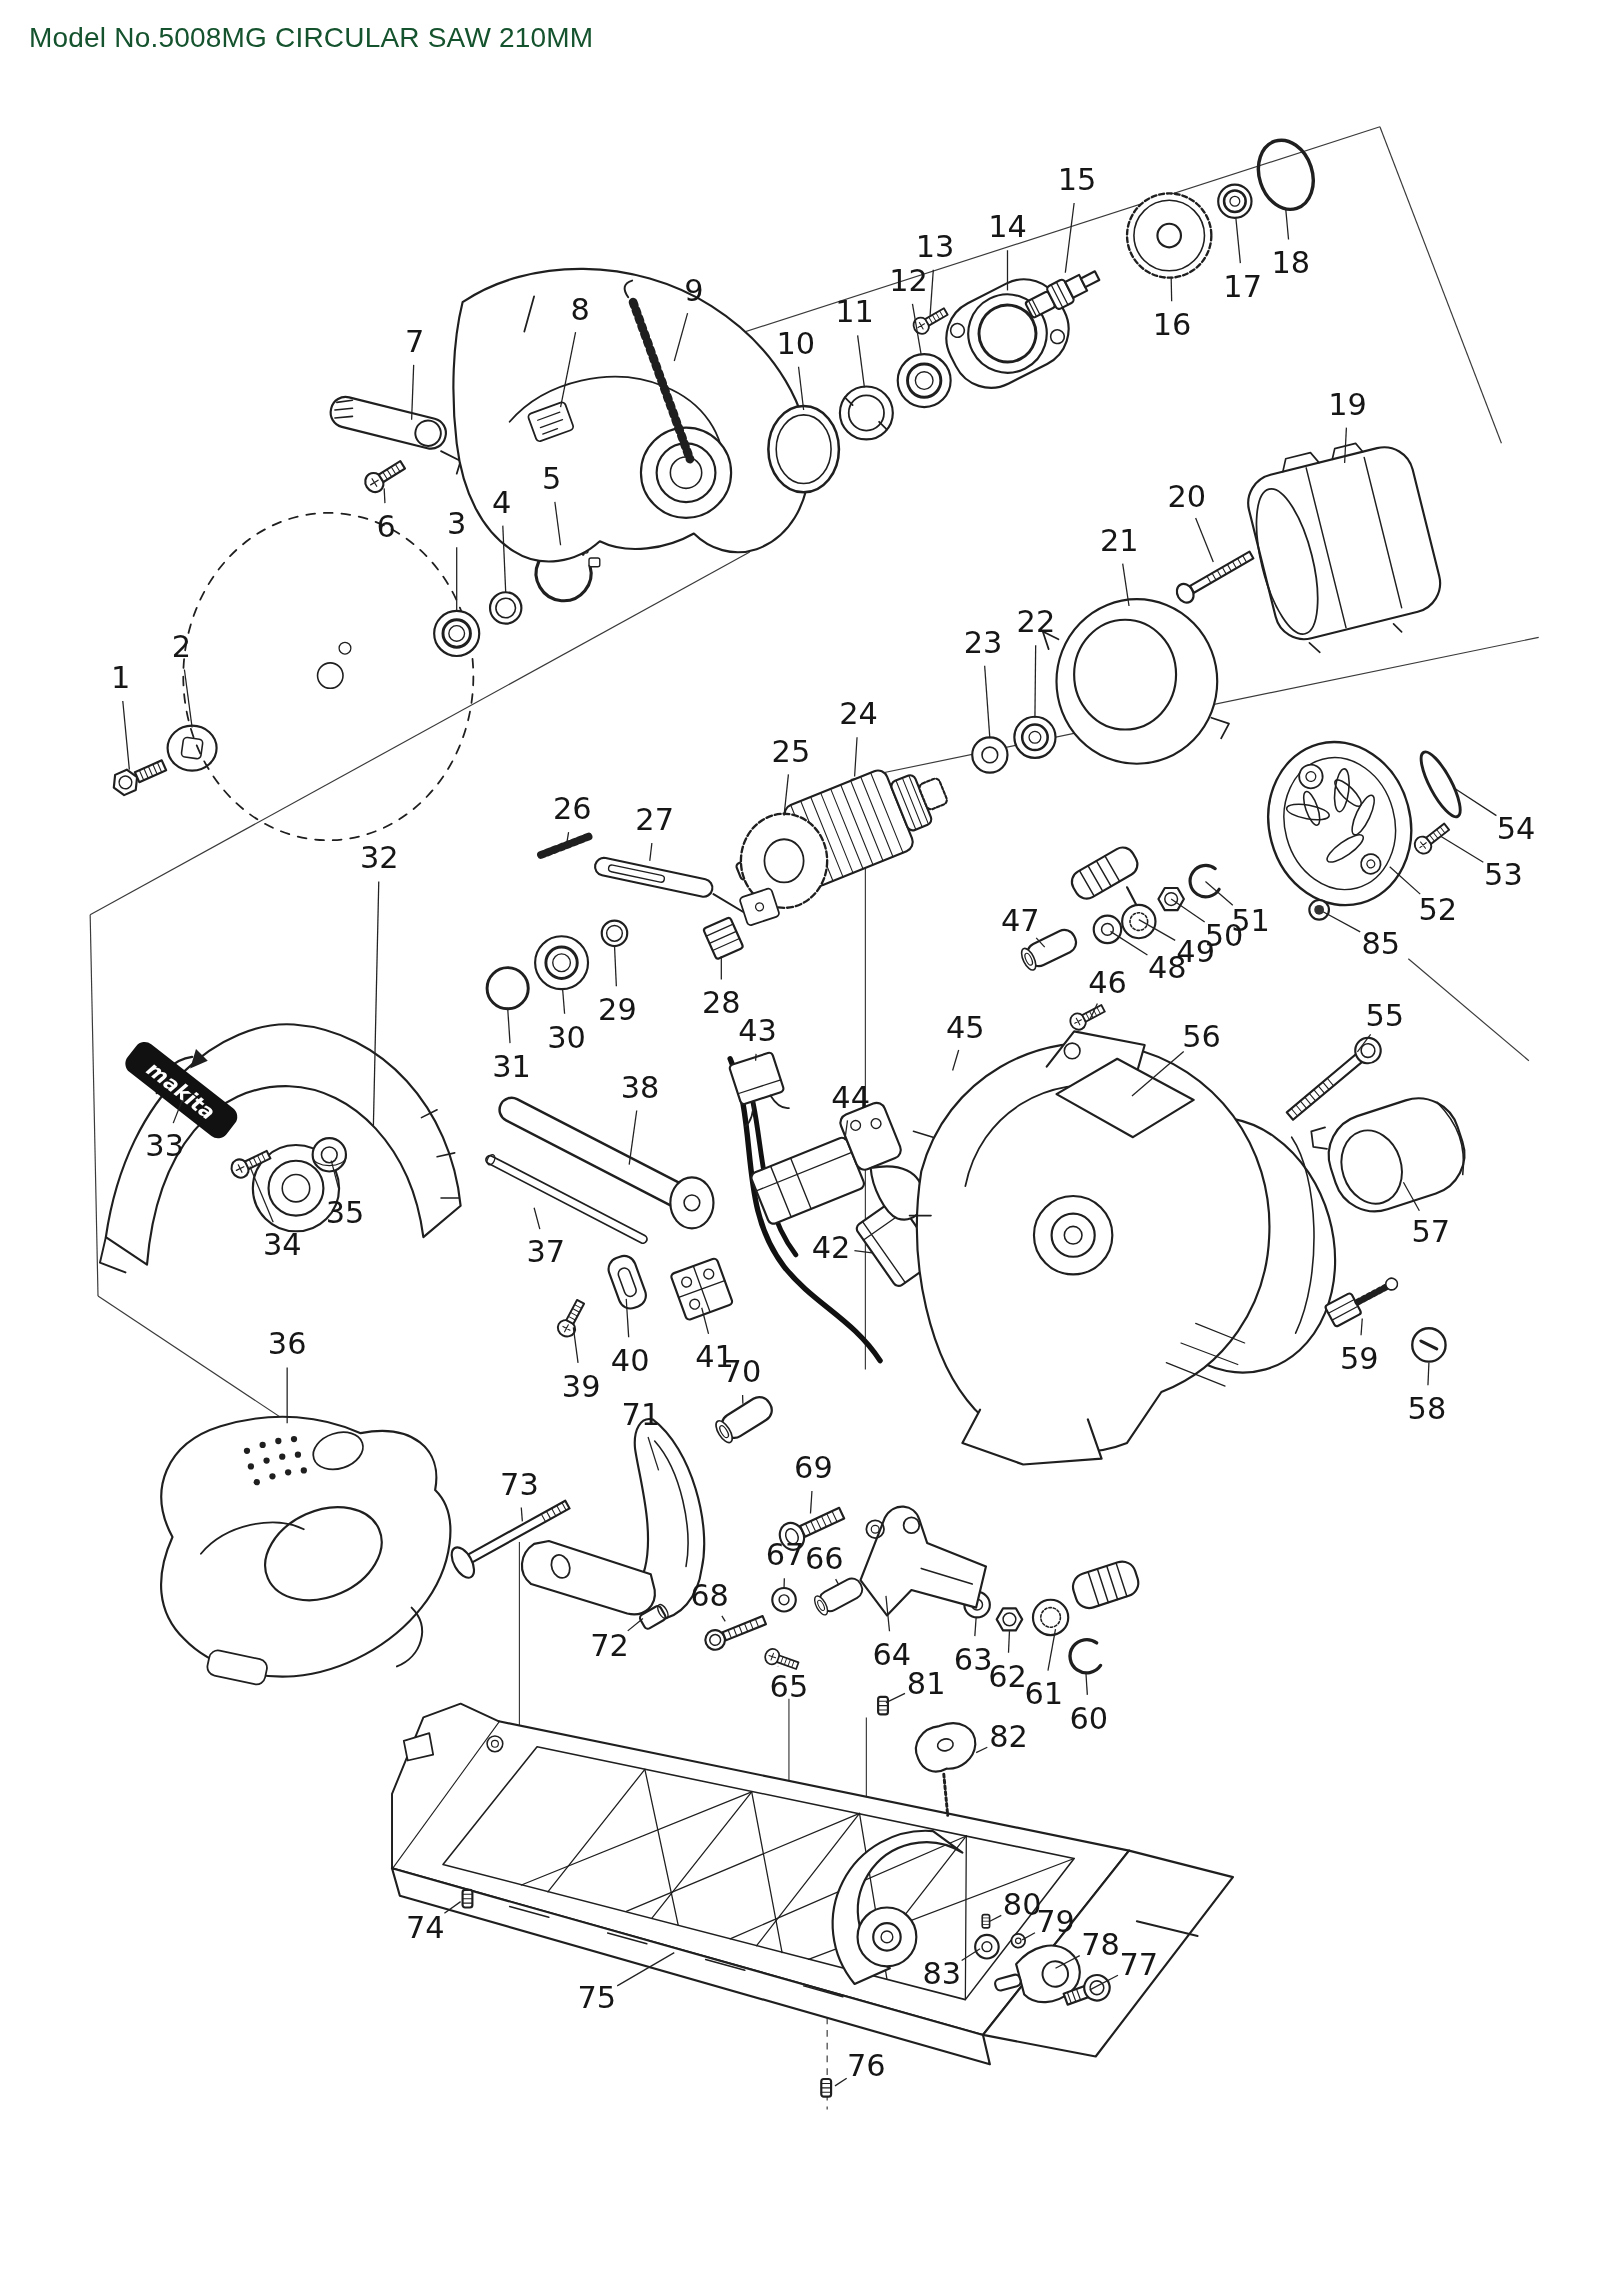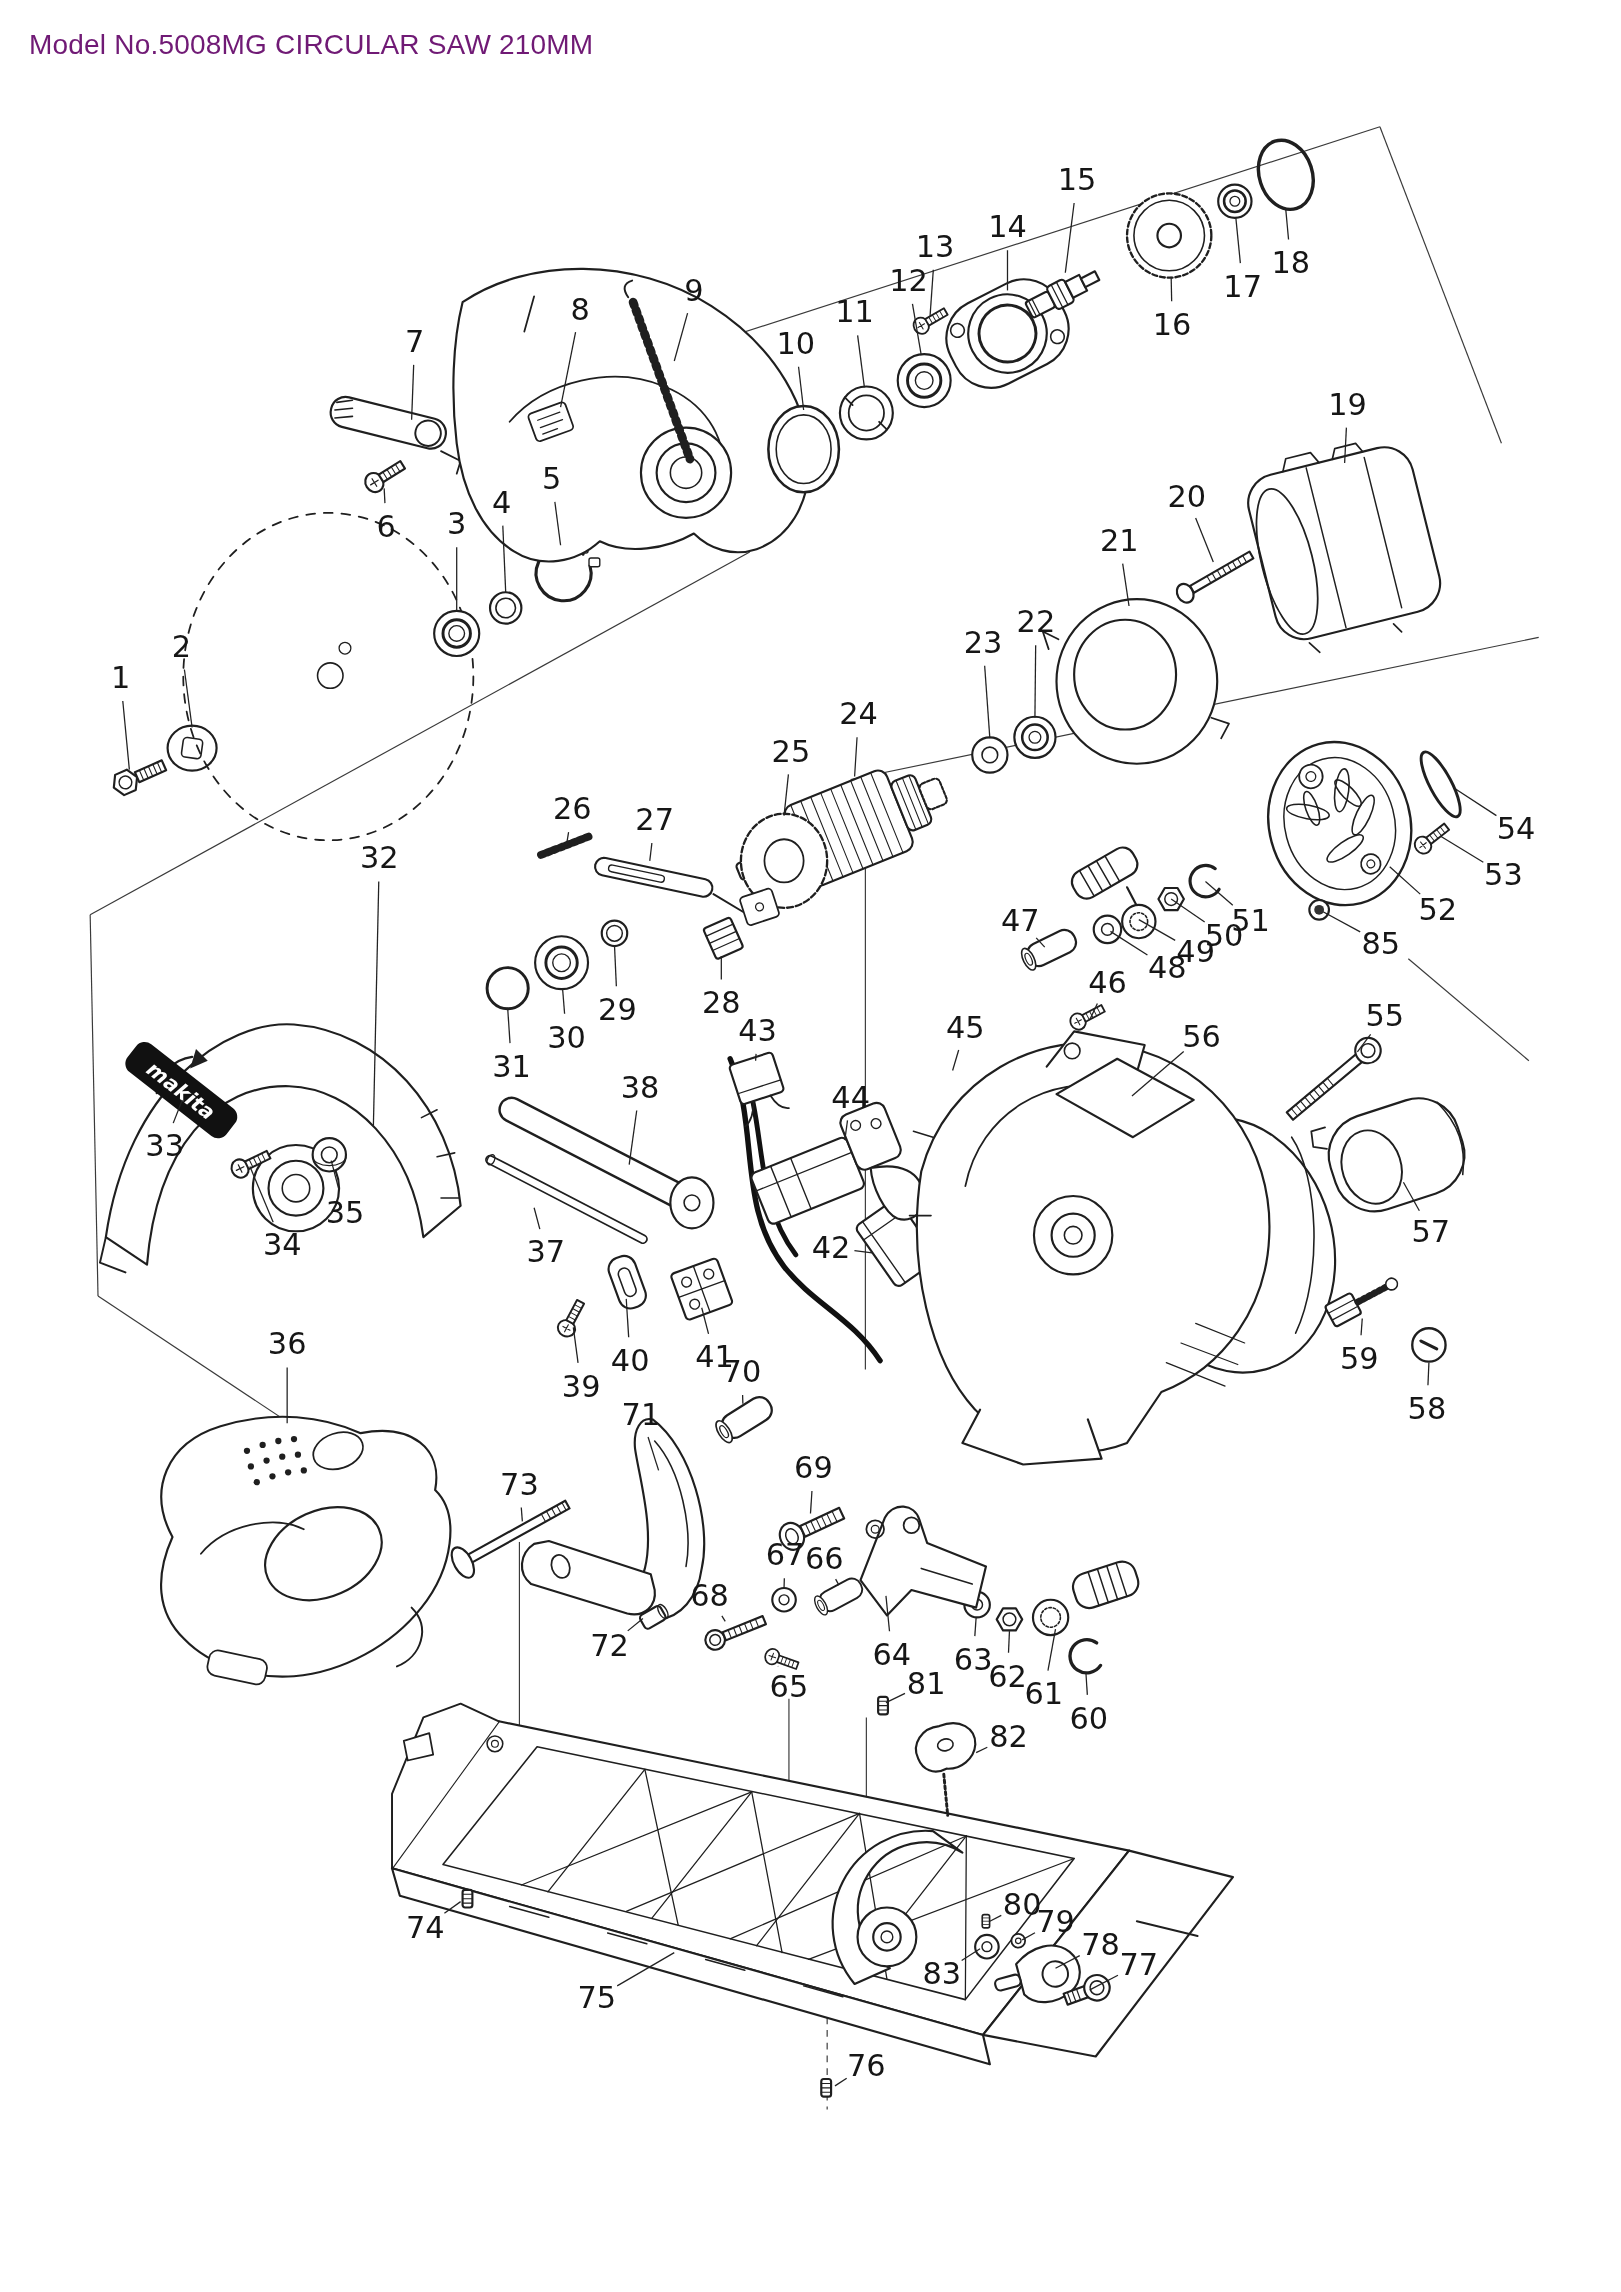--- a/index.html
+++ b/index.html
@@ -1,17 +1,17 @@
 <!DOCTYPE html>
 <html><head>
 <meta charset="utf-8">
 <style>
   html,body{margin:0;padding:0;background:#fff;}
   body{width:1621px;height:2293px;position:relative;font-family:"Liberation Sans",sans-serif;}
-  .page-title{position:absolute;left:29px;top:29px;font-size:28px;font-weight:500;color:#701a75;letter-spacing:0.2px;}
+  .page-title{position:absolute;left:29px;top:22px;font-size:28px;font-weight:500;color:#14532d;letter-spacing:0.2px;}
   #diagram{position:absolute;left:0;top:0;}
   #art{stroke:#1f1f1f;fill:none;stroke-width:2.2;stroke-linecap:round;stroke-linejoin:round;}
   #cons line{stroke:#3a3a3a;stroke-width:1.2;}
   #cons line.dashed{stroke-dasharray:7 6;}
   #leaders line{stroke:#222;stroke-width:1.3;}
   #labels text{font:31px "DejaVu Sans",sans-serif;fill:#161616;text-anchor:middle;}
   .sticker-text{font:italic bold 21px "DejaVu Sans",sans-serif;fill:#fff;stroke:none;text-anchor:middle;}
 </style>
 </head>
 <body>

